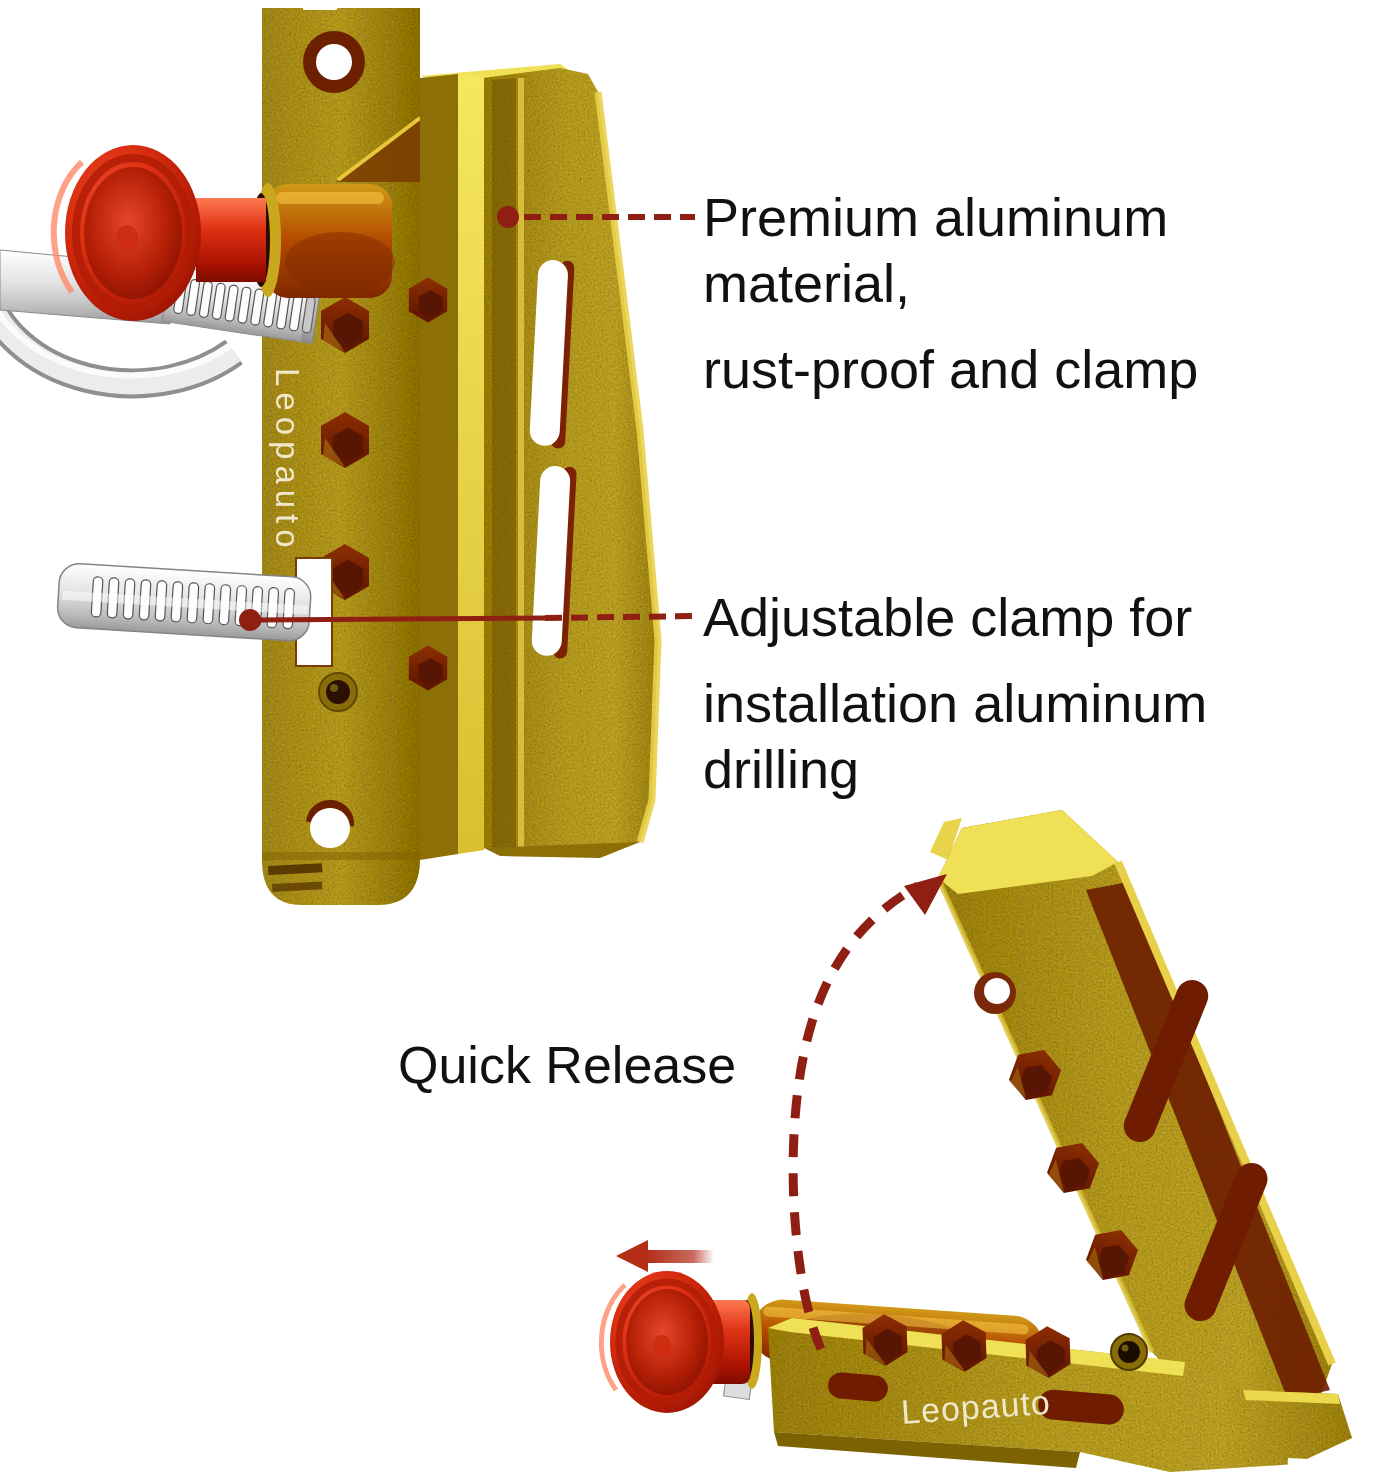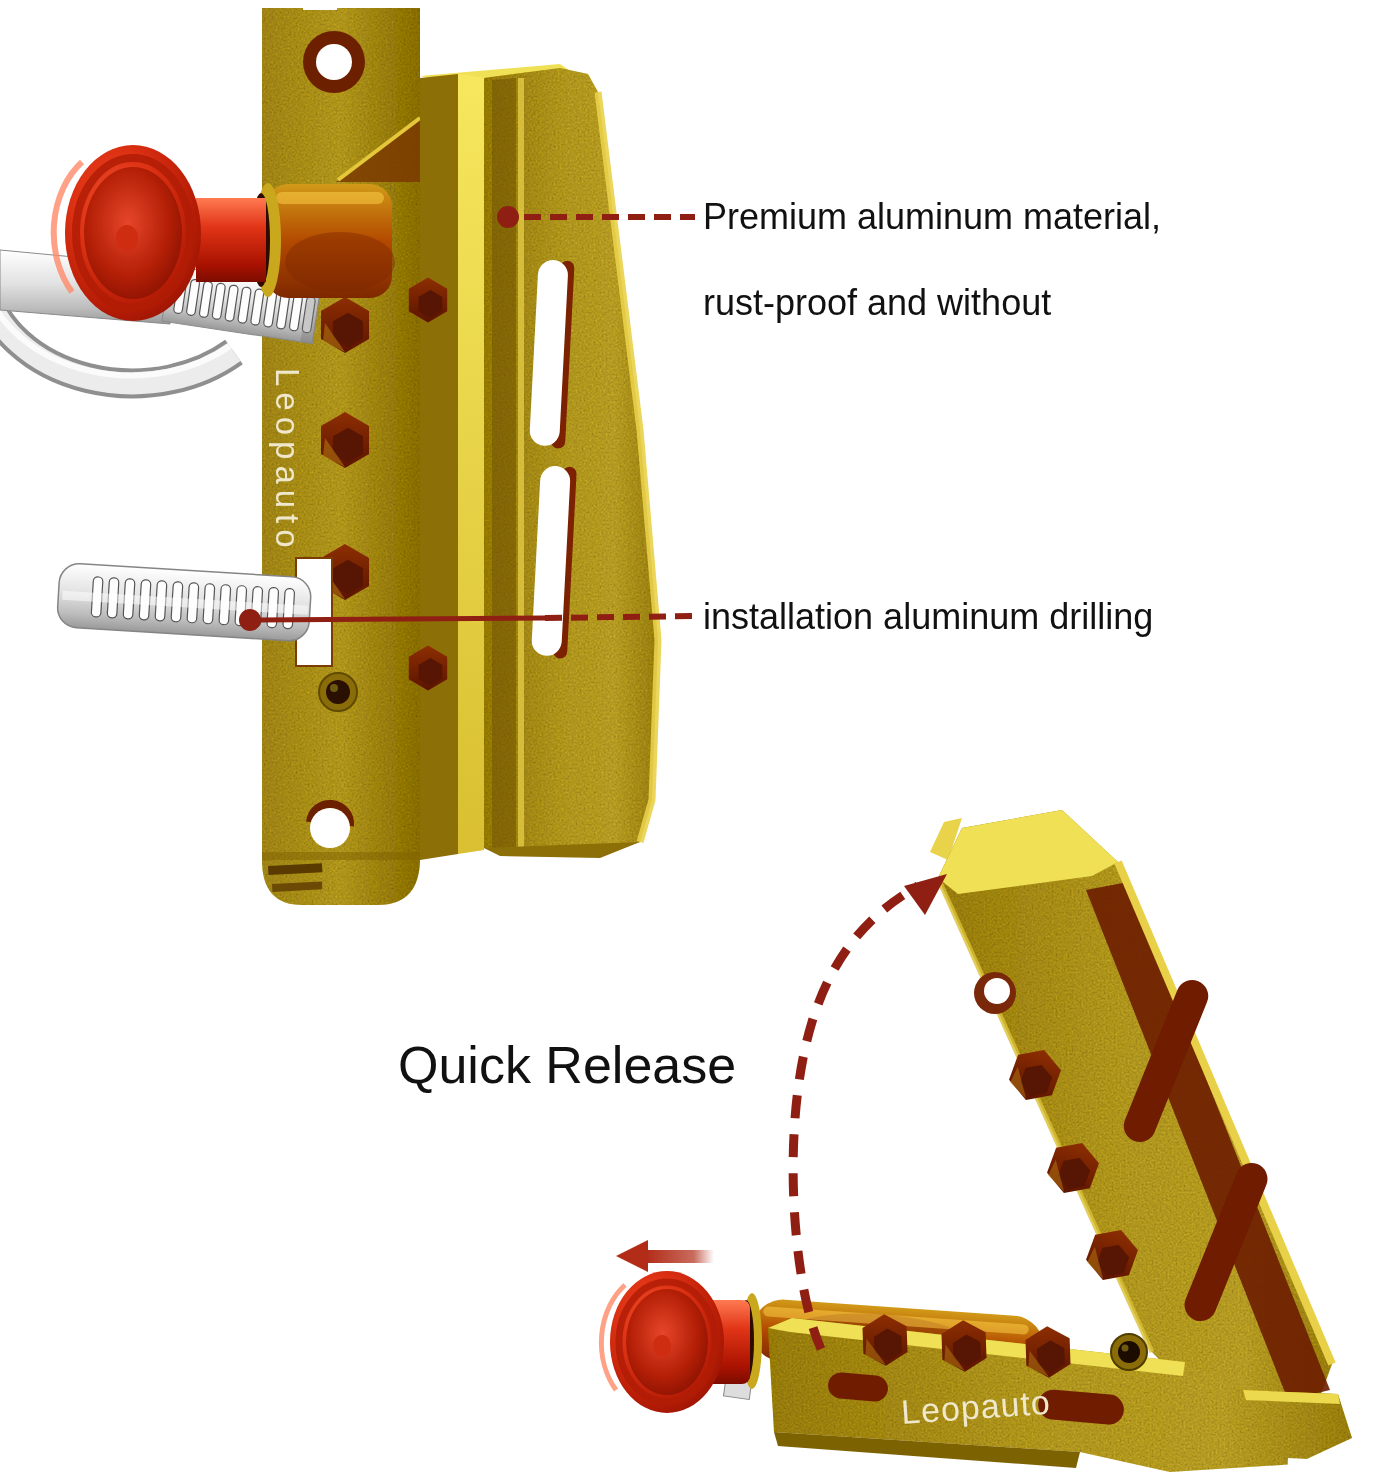--- a/index.html
+++ b/index.html
@@ -1,19 +1,19 @@
 <!DOCTYPE html>
 <html style="--bg: #ffffff; --ink: #111111; --callout: #8e1f12; --arrow: #b22c18; --logo: #efe8cc;"><head>
 <meta charset="utf-8">
 <style>
   html,body{margin:0;padding:0;background:#fff;}
   .canvas{position:relative;width:1374px;height:1478px;background:var(--bg,#fff);overflow:hidden;
           font-family:"Liberation Sans", sans-serif;}
   .abs{position:absolute;}
-  .callout-text{color:var(--ink,#111);font-size:36px;line-height:66px;letter-spacing:0px;}
+  .callout-text{color:var(--ink,#111);font-size:54px;line-height:66px;letter-spacing:0px;}
   .callout-text p{margin:0 0 20px 0;}
   .qr{color:var(--ink,#111);font-size:52px;line-height:58px;}
   svg{display:block;}
   text{font-family:"Liberation Sans", sans-serif;}
 </style>
 </head>
 <body>
 
 <div class="canvas">
 
@@ -370,22 +370,23 @@
     </g>
 
     <g>
       <polygon points="616,1256 648,1240 648,1272" fill="var(--arrow,#b22c18)"></polygon>
       <rect x="646" y="1250" width="68" height="13" fill="url(#gFade)"></rect>
     </g>
   </svg>
 
   <div class="abs callout-text" style="left:703px;top:184px;width:665px">
     <p>Premium aluminum material,</p>
-    <p>rust-proof and without</p>
+    <p>rust-proof and clamp</p>
   </div>
 
   <div class="abs callout-text" style="left:703px;top:584px;width:665px">
+    <p>Adjustable clamp for</p>
     <p>installation aluminum drilling</p>
   </div>
 
   <div class="abs qr" style="left:398px;top:1036px">Quick Release</div>
 
 </div>
 
 </body></html>

